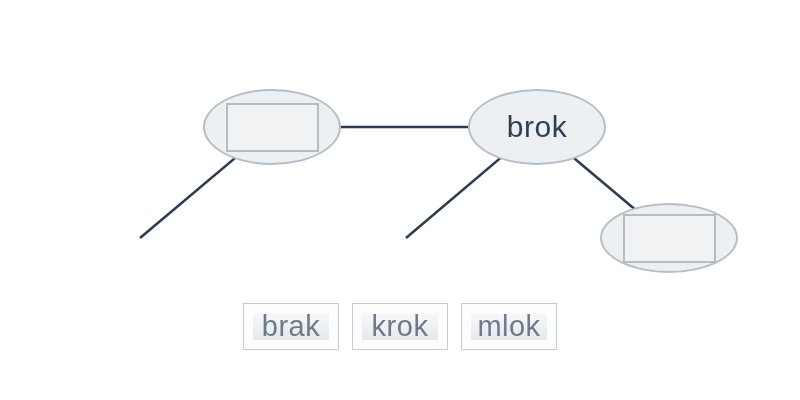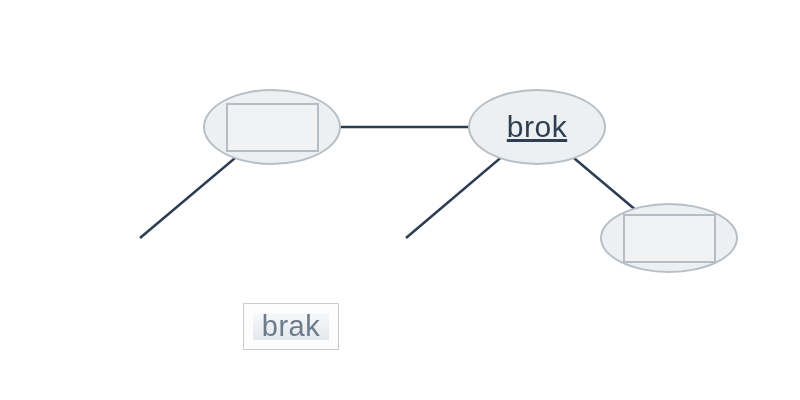--- a/index.html
+++ b/index.html
@@ -36,21 +36,20 @@
     display: flex;
     align-items: center;
     justify-content: center;
     z-index: 2;
   }
   .node .node-label {
     color: #2e3f51;
     font-size: 30px;
     line-height: 1;
     letter-spacing: 0.5px;
-    text-decoration: underline;
   }
   .node-1 { left: 203px; top: 89px;  width: 138px; height: 76px; }
   .node-2 { left: 468px; top: 89px;  width: 138px; height: 76px; }
   .node-3 { left: 70px;  top: 203px; width: 140px; height: 70px; }
   .node-4 { left: 337px; top: 203px; width: 138px; height: 70px; }
   .node-5 { left: 600px; top: 203px; width: 138px; height: 70px; }
   .drop-slot {
     box-sizing: border-box;
     width: 93px;
     height: 49px;
@@ -115,15 +114,25 @@
   <div class="node node-5">
     <div class="drop-slot"></div>
   </div>
 
   <div class="word-bank">
     <div class="tile-slot">
       <div class="tile-chip">
         <span class="tile-label">brak</span>
       </div>
     </div>
+    <div class="tile-slot">
+      <div class="tile-chip">
+        <span class="tile-label">krok</span>
+      </div>
+    </div>
+    <div class="tile-slot">
+      <div class="tile-chip">
+        <span class="tile-label">mlok</span>
+      </div>
+    </div>
   </div>
 
 </div>
 
 </body></html>

